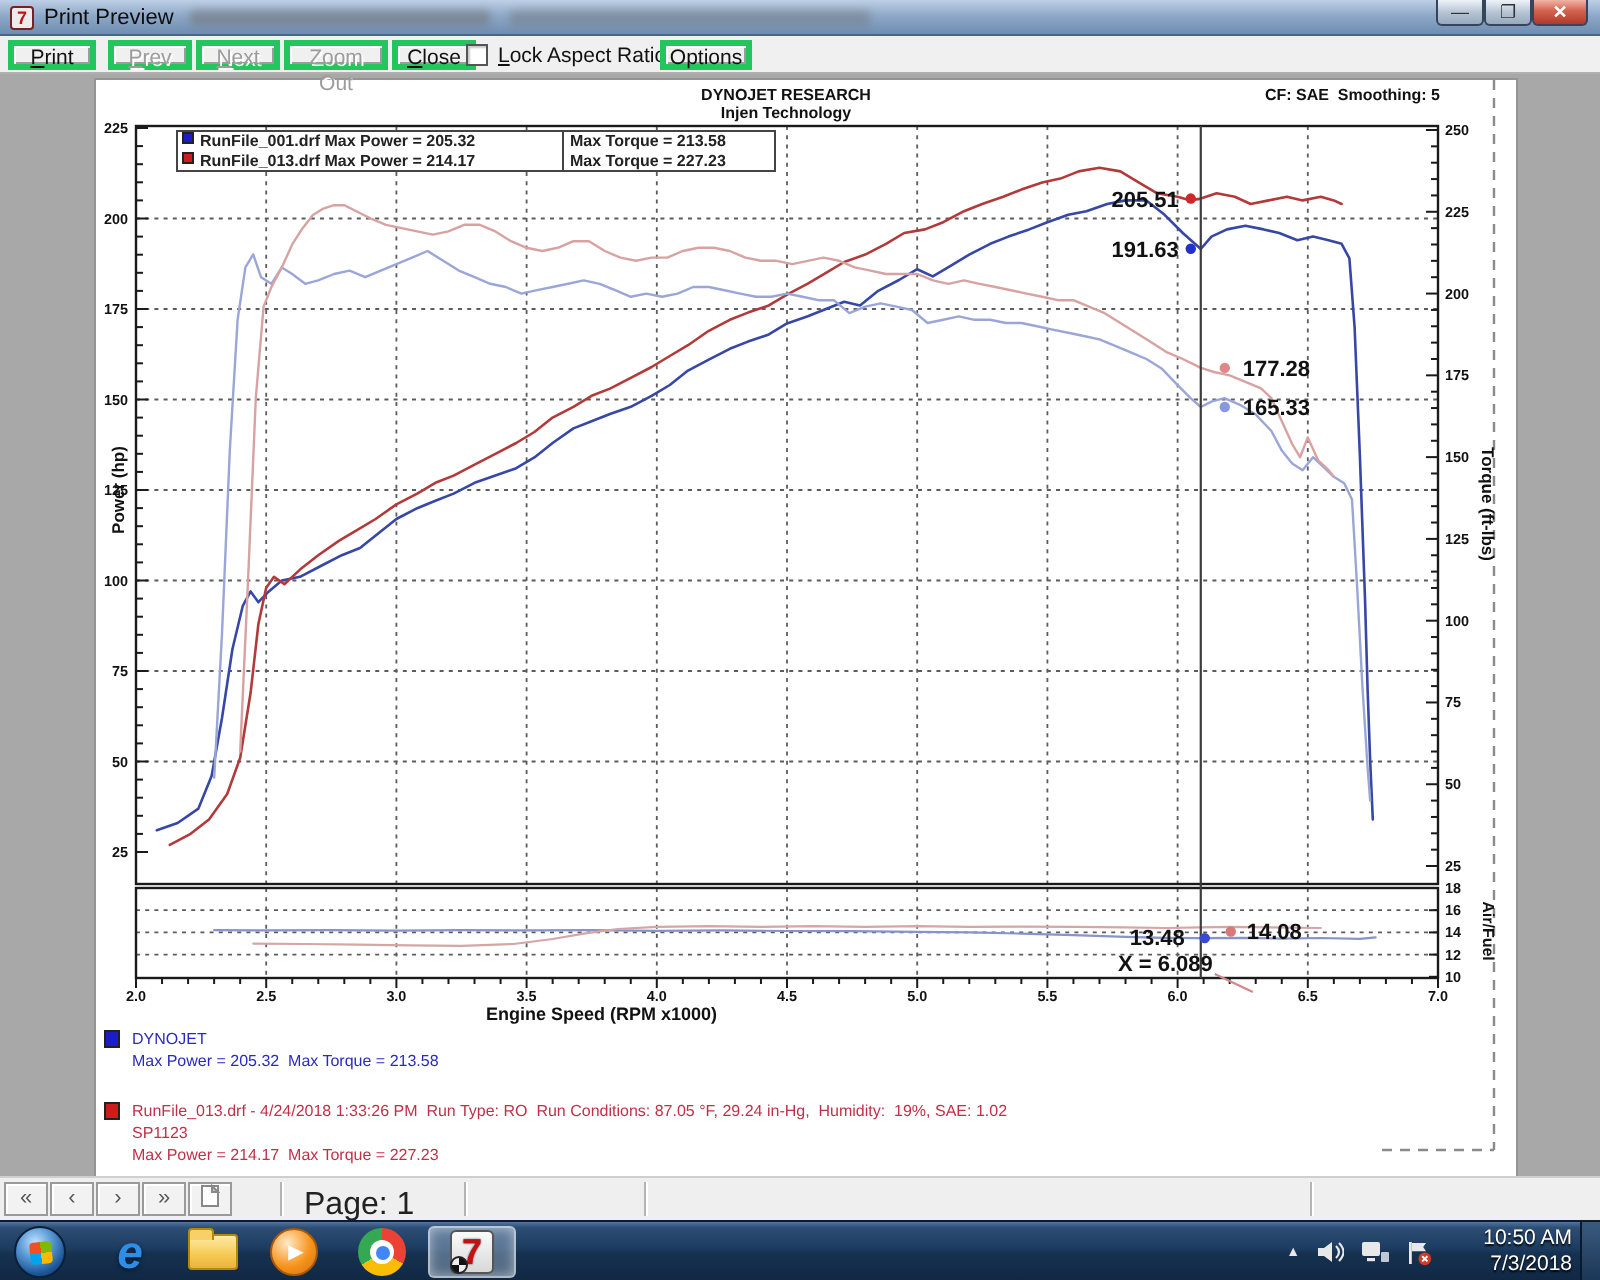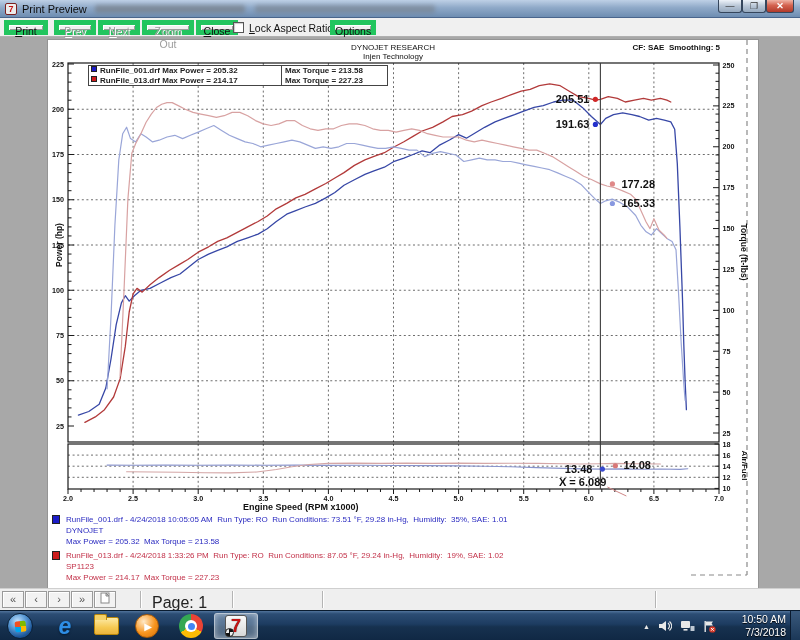--- a/index.html
+++ b/index.html
@@ -16,38 +16,38 @@
   .title-text{position:absolute;left:22px;top:3px;font-size:11px;color:#0d0d0d}
   .blur-blob{position:absolute;height:8px;background:#6e6e6e;opacity:.5;filter:blur(2px);border-radius:2px}
   .win-btn{position:absolute;top:0;height:13px;border:1px solid #35465c;border-top:none;
     border-radius:0 0 3px 3px;background:linear-gradient(#eef3f9,#b7c5d5 50%,#96aabf);
     font-size:9px;line-height:12px;text-align:center;color:#333}
   .win-btn.close{background:linear-gradient(#f0b4a6,#d4624f 45%,#b03a2a);color:#fff;font-weight:bold}
 
   
   .toolbar{position:absolute;left:0;top:18px;width:800px;height:19px;background:#f0f0f0;
     border-bottom:1px solid #b0b0b0;z-index:10}
-  .tb-btn{position:absolute;top:2px;height:15px;background:#f0f0f0;border:5px solid #22c55e;
+  .tb-btn{position:absolute;top:2px;height:15px;background:#f0f0f0;border:3px solid #22c55e;
     box-shadow:inset 1px 1px 0 #fff,inset -1px -1px 0 #9c9c9c;font-size:10.5px;color:#111;
     text-align:center;cursor:default}
   .tb-btn span{display:block;line-height:13px}
   .tb-btn.disabled{color:#9c9c9c;text-shadow:1px 1px 0 #fff}
   .accel::first-letter{text-decoration:underline}
   .checkbox{position:absolute;left:233px;top:4px;width:11px;height:11px;background:#fff;
     border:1px solid #555;box-shadow:inset 1px 1px 1px #c9c9c9}
   .cb-label{position:absolute;left:249px;top:4px;font-size:10.5px}
   .cb-label span{display:block}
 
   
   .page{position:absolute;left:48px;top:40px;width:710px;height:548px;background:#fff;
     box-shadow:0 0 0 1px #949494;z-index:1}
   .chart-layer{position:absolute;left:0;top:0;z-index:3;pointer-events:none}
   .ov{position:absolute;z-index:4;color:#111}
   .pre{white-space:pre}
-  .hdr{font-size:8px;font-weight:normal;text-align:center}
+  .hdr{font-size:8px;font-weight:bold;text-align:center}
   .axis-title{font-size:8.5px;font-weight:bold;text-align:center}
   .legend{position:absolute;left:88px;top:65px;width:300px;height:21px;background:#fff;
     border:1px solid #444;z-index:4;font-size:8px;font-weight:bold;color:#222}
   .lg-row{display:flex;height:10px}
   .lg-sw{width:6px;height:6px;margin:0 3px 0 2px;border:1px solid #222;flex:none}
   .lg-left{width:181px;overflow:hidden;white-space:nowrap}
   .lg-div{border-left:1px solid #444;align-self:stretch}
   .lg-right{padding-left:3px;white-space:nowrap}
   .info{position:absolute;left:52px;z-index:4;font-size:8px;line-height:11px}
   .info .sw{position:absolute;left:0;top:1px;width:8px;height:9px;border:1px solid #222}
@@ -358,21 +358,20 @@
     </div>
   </div>
 
   <div class="ov axis-title" style="left:19px;top:240px;width:80px;transform:rotate(-90deg)">Power (hp)</div>
   <div class="ov axis-title" style="left:704px;top:247px;width:80px;transform:rotate(90deg)">Torque (ft-lbs)</div>
   <div class="ov axis-title" style="left:714px;top:461px;width:60px;font-size:8px;transform:rotate(90deg)">Air/Fuel</div>
   <div class="ov" style="left:243px;top:502px;width:300px;text-align:left;font-size:9px;font-weight:bold">Engine Speed (RPM x1000)</div>
 
   <div class="info" style="top:514px;color:#2a2ac0">
     <span class="sw" style="background:#1c1cc8"></span>
-    <div class="txt pre">RunFile_001.drf - 4/24/2018 10:05:05 AM  Run Type: RO  Run Conditions: 73.51 °F, 29.28 in-Hg,  Humidity:  35%, SAE: 1.01</div>
     <div class="txt">DYNOJET</div>
     <div class="txt pre">Max Power = 205.32  Max Torque = 213.58</div>
   </div>
   <div class="info" style="top:550px;color:#c23048">
     <span class="sw" style="background:#cc1c1c"></span>
     <div class="txt pre">RunFile_013.drf - 4/24/2018 1:33:26 PM  Run Type: RO  Run Conditions: 87.05 °F, 29.24 in-Hg,  Humidity:  19%, SAE: 1.02</div>
     <div class="txt">SP1123</div>
     <div class="txt pre">Max Power = 214.17  Max Torque = 227.23</div>
   </div>
 

